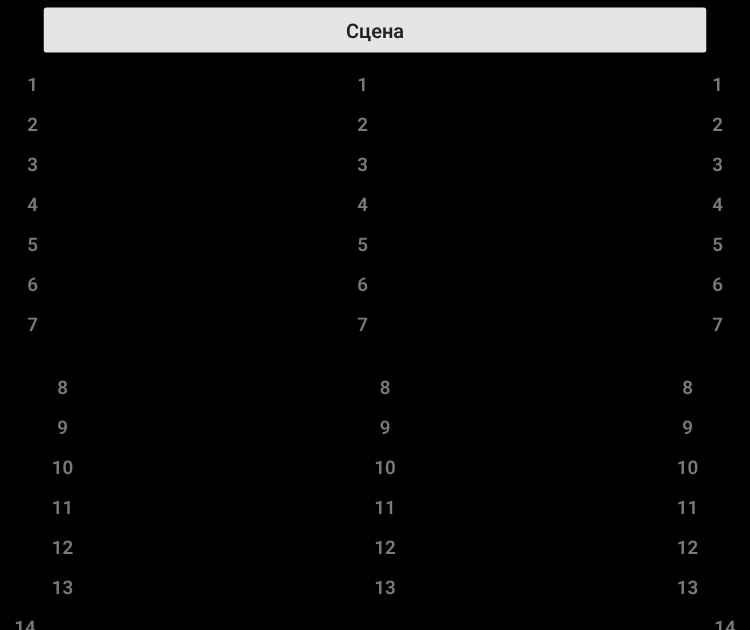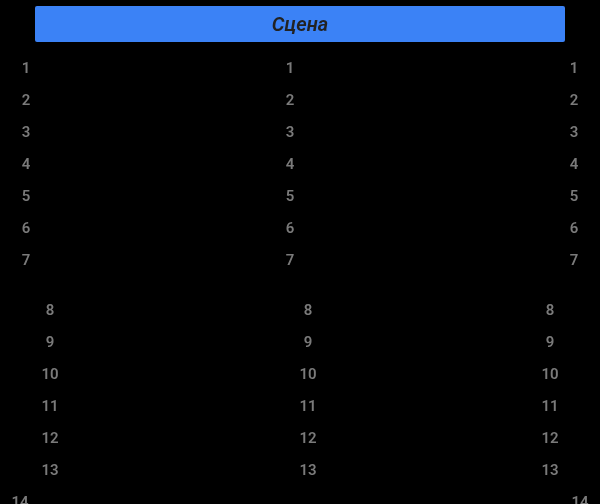--- a/index.html
+++ b/index.html
@@ -10,29 +10,28 @@
     height: 504px;
     overflow: hidden;
     position: relative;
   }
   .stage {
     position: absolute;
     left: 35px;
     right: 35px;
     top: 6px;
     height: 36px;
-    background: #3b82f6;
+    background: #e5e5e5;
     color: #222;
-    font-size: 20px;
+    font-size: 16px;
     font-weight: 600;
     display: flex;
     align-items: center;
     justify-content: center;
     border-radius: 2px;
-    font-style: italic;
   }
   .rows {
     position: absolute;
     left: 0; right: 0;
     top: 52px;
   }
   .row {
     height: 32px;
     position: relative;
     color: #7a7a7a;

